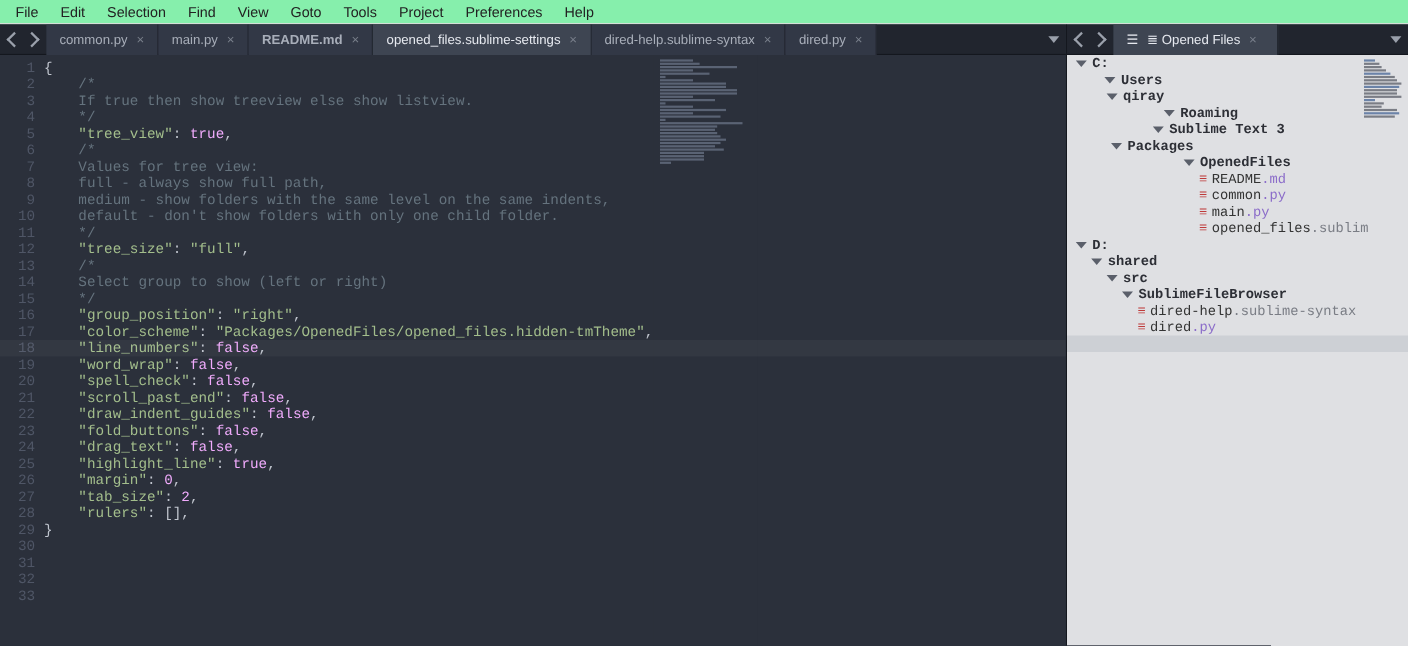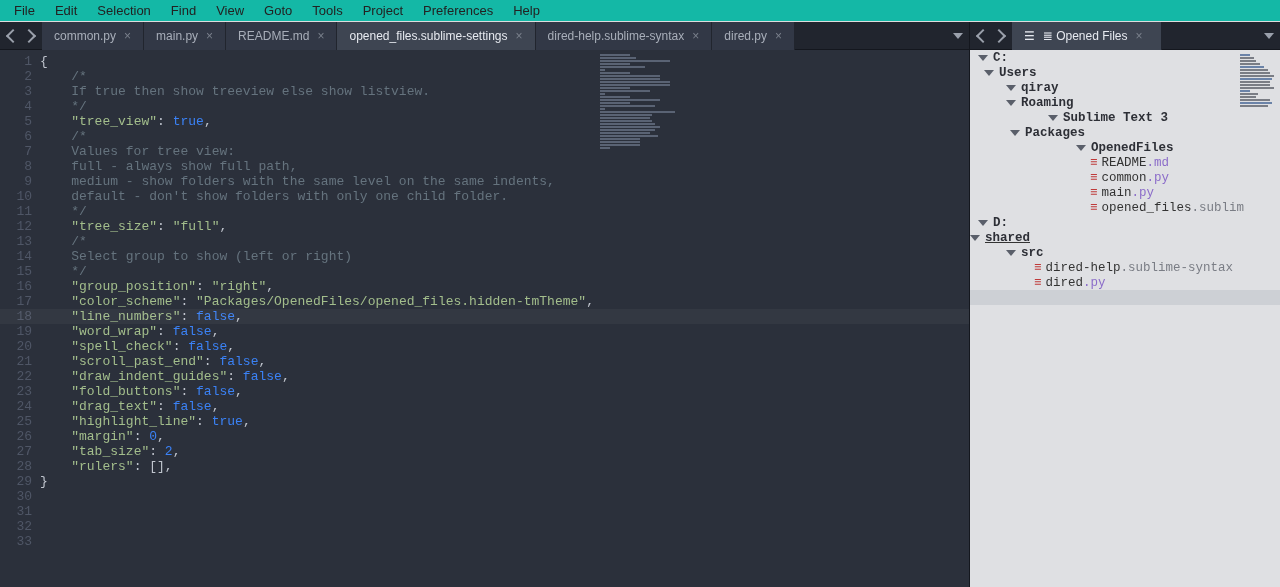--- a/index.html
+++ b/index.html
@@ -8,21 +8,21 @@
   font-size: 13px;
   background: #2b303b;
   color: #c0c5ce;
   width: 1280px;
   height: 587px;
   overflow: hidden;
   display: flex;
   flex-direction: column;
 }
 .menubar {
-  background: #14b8a6;
+  background: #86efac;
   color: #222;
   height: 22px;
   display: flex;
   align-items: center;
   padding: 0 4px;
   border-bottom: 1px solid #ddd;
 }
 .menubar span {
   padding: 2px 10px;
   cursor: default;
@@ -116,21 +116,21 @@
   padding: 4px 0;
   white-space: pre;
 }
 .hl-row {
   position: absolute;
   left: 0; right: 0;
   height: 15px;
   background: rgba(255,255,255,0.04);
 }
 .tok-s { color: #a3be8c; }
-.tok-k { color: #3b82f6; text-align: center; }
+.tok-k { color: #f0abfc; text-align: center; }
 .tok-c { color: #65737e; }
 .tok-p { color: #c0c5ce; }
 .minimap {
   width: 95px;
   background: #2b303b;
   display: flex;
   flex-direction: column;
   align-items: flex-start;
   padding: 4px 6px;
   gap: 1px;
@@ -207,21 +207,21 @@
       <div class="tabs" id="left-tabs">
           <div class="tab">
             <span style="overflow: hidden; text-overflow: ellipsis; white-space: nowrap;">common.py</span>
             <span class="close">×</span>
           </div>
           <div class="tab">
             <span style="overflow: hidden; text-overflow: ellipsis; white-space: nowrap;">main.py</span>
             <span class="close">×</span>
           </div>
           <div class="tab">
-            <span style="overflow: hidden; text-overflow: ellipsis; white-space: nowrap;">README.md</span>
+            <span style="overflow: hidden; text-overflow: ellipsis; white-space: nowrap; font-weight: bold;">README.md</span>
             <span class="close">×</span>
           </div>
           <div class="tab active">
             <span style="overflow: hidden; text-overflow: ellipsis; white-space: nowrap;">opened_files.sublime-settings</span>
             <span class="close">×</span>
           </div>
           <div class="tab">
             <span style="overflow: hidden; text-overflow: ellipsis; white-space: nowrap;">dired-help.sublime-syntax</span>
             <span class="close">×</span>
           </div>
@@ -344,29 +344,29 @@
           <span style="width: 18px; background: rgb(122, 125, 133);"></span>
           <span style="width: 16px; background: rgb(122, 125, 133);"></span>
           <span style="width: 30px; background: rgb(122, 125, 133);"></span>
           <span style="width: 32px; background: rgb(107, 131, 168);"></span>
           <span style="width: 28px; background: rgb(122, 125, 133);"></span>
         </div>
     <div class="tree-row" style="padding-left: 8px;">
           <div class="tri-open"></div>
           <span class="dir">C:</span>
         </div>
-        <div class="tree-row" style="padding-left: 14px;">
+        <div class="tree-row" style="padding-left: 34px;">
           <div class="tri-open"></div>
           <span class="dir">Users</span>
         </div>
         <div class="tree-row" style="padding-left: 36px;">
           <div class="tri-open"></div>
           <span class="dir">qiray</span>
         </div>
-        <div class="tree-row" style="padding-left: 36px;">
+        <div class="tree-row" style="padding-left: 88px;">
           <div class="tri-open"></div>
           <span class="dir">Roaming</span>
         </div>
         <div class="tree-row" style="padding-left: 78px;">
           <div class="tri-open"></div>
           <span class="dir">Sublime Text 3</span>
         </div>
         <div class="tree-row" style="padding-left: 40px;">
           <div class="tri-open"></div>
           <span class="dir">Packages</span>
@@ -392,27 +392,31 @@
         </div>
         <div class="tree-row" style="padding-left: 120px;">
           <span class="eq">≡</span>
           <span>opened_files</span>
           <span class="ext-g">.sublim</span>
         </div>
         <div class="tree-row" style="padding-left: 8px;">
           <div class="tri-open"></div>
           <span class="dir">D:</span>
         </div>
-        <div class="tree-row" style=" text-decoration: underline;">
+        <div class="tree-row" style="padding-left: 22px;">
           <div class="tri-open"></div>
           <span class="dir">shared</span>
         </div>
         <div class="tree-row" style="padding-left: 36px;">
           <div class="tri-open"></div>
           <span class="dir">src</span>
+        </div>
+        <div class="tree-row" style="padding-left: 50px;">
+          <div class="tri-open"></div>
+          <span class="dir">SublimeFileBrowser</span>
         </div>
         <div class="tree-row" style="padding-left: 64px;">
           <span class="eq">≡</span>
           <span>dired-help</span>
           <span class="ext-g">.sublime-syntax</span>
         </div>
         <div class="tree-row" style="padding-left: 64px;">
           <span class="eq">≡</span>
           <span>dired</span>
           <span class="ext-c">.py</span>

